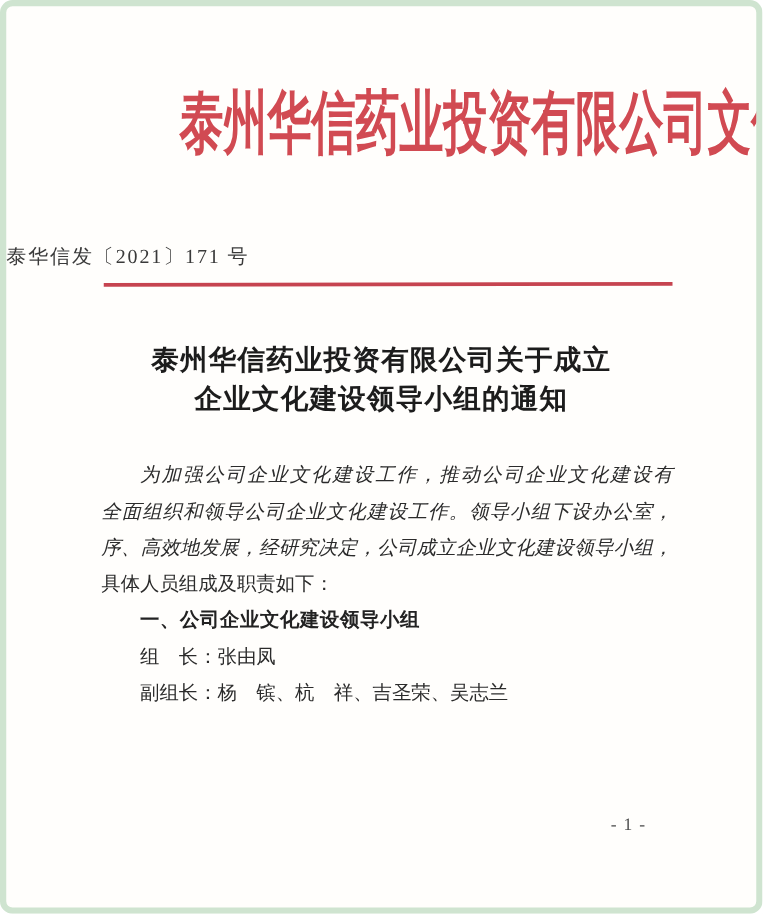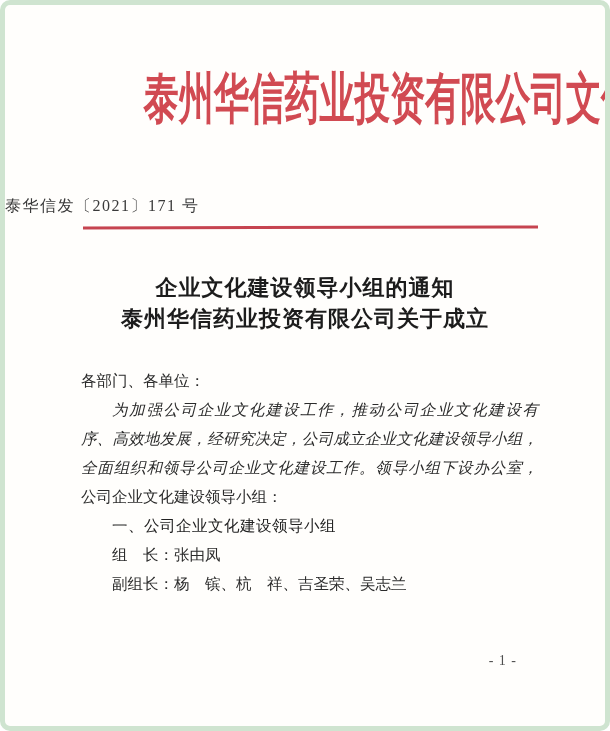--- a/index.html
+++ b/index.html
@@ -83,21 +83,21 @@
   }
   .body-line { white-space: normal; }
   .indent { text-indent: 2em; }
   .justify {
     text-align: justify;
     text-align-last: justify;
     font-style: italic;
   }
   .section-heading {
     font-family: "Liberation Sans", "DejaVu Sans", sans-serif;
-    font-weight: 400;
+    font-weight: 700;
     color: #222222;
     letter-spacing: 0.5px;
   }
   .page-number {
     position: absolute;
     top: 647px;
     right: 88px;
     font-size: 14px;
     line-height: 18px;
     color: #4f4f4f;
@@ -111,30 +111,29 @@
 
   <div class="org-title">
     <span class="org-title-inner">泰州华信药业投资有限公司文件</span>
   </div>
 
   <div class="doc-number">泰华信发〔2021〕171 号</div>
 
   <div class="red-divider"></div>
 
   <div class="doc-title">
+    <div>泰州华信药业投资有限公司关于成立</div>
     <div>企业文化建设领导小组的通知</div>
-    <div>泰州华信药业投资有限公司关于成立</div>
   </div>
 
   <div class="body-block">
-    <div class="body-line">各部门、各单位：</div>
     <div class="body-line indent justify">为加强公司企业文化建设工作，推动公司企业文化建设有</div>
+    <div class="body-line justify">全面组织和领导公司企业文化建设工作。领导小组下设办公室，</div>
     <div class="body-line justify">序、高效地发展，经研究决定，公司成立企业文化建设领导小组，</div>
-    <div class="body-line justify">全面组织和领导公司企业文化建设工作。领导小组下设办公室，</div>
-    <div class="body-line">公司企业文化建设领导小组：</div>
+    <div class="body-line">具体人员组成及职责如下：</div>
     <div class="body-line indent section-heading">一、公司企业文化建设领导小组</div>
     <div class="body-line indent">组　长：张由凤</div>
     <div class="body-line indent">副组长：杨　镔、杭　祥、吉圣荣、吴志兰</div>
   </div>
 
   <div class="page-number">- 1 -</div>
 
 </div>
 
 </body></html>

